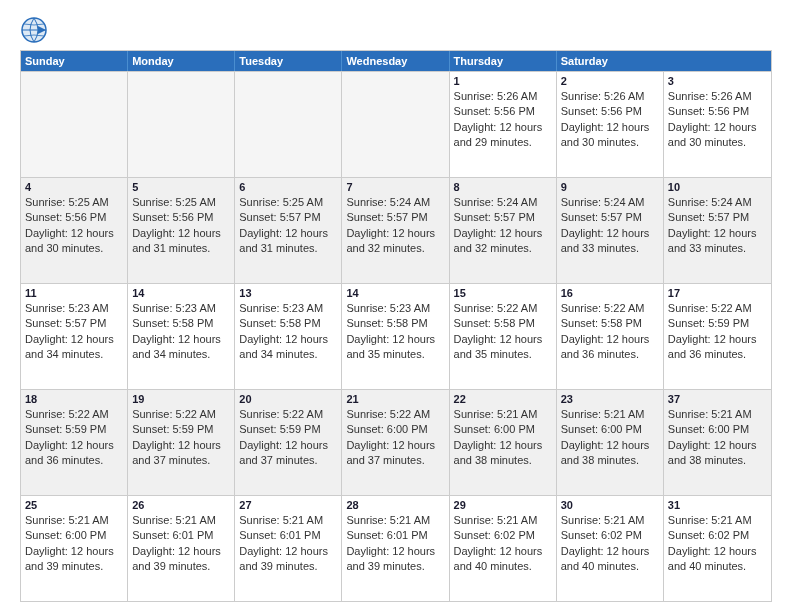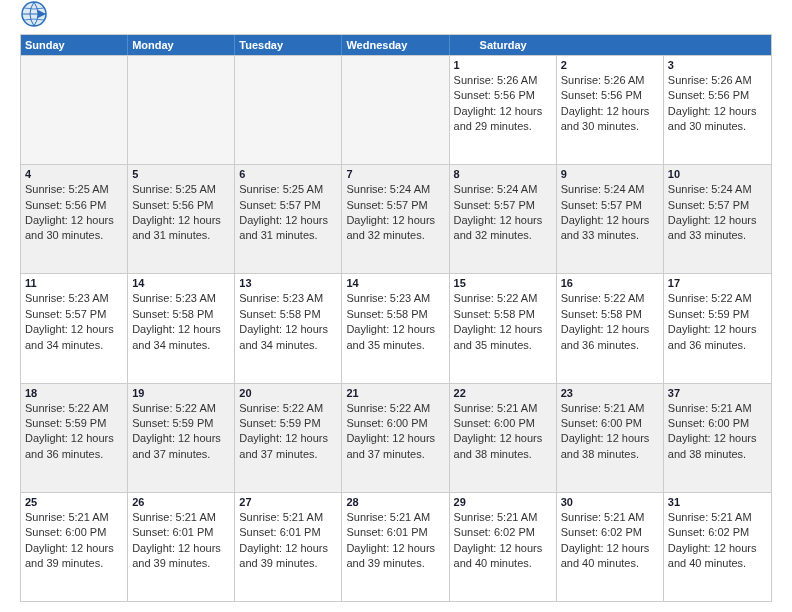--- a/index.html
+++ b/index.html
@@ -6,21 +6,21 @@
     body {
       font-family: Arial, sans-serif;
       background: #fff;
       width: 792px;
       height: 612px;
       overflow: hidden;
     }
     .page {
       width: 792px;
       height: 612px;
-      padding: 0 20px 10px 20px;
+      padding: 16px 20px 10px 20px;
       display: flex;
       flex-direction: column;
       border-radius: 28px;
     }
     .header {
       display: flex;
       align-items: flex-start;
       justify-content: space-between;
       margin-bottom: 6px;
     }
@@ -75,21 +75,20 @@
     .cal-header-cell {
       color: #fff;
       font-size: 11px;
       font-weight: bold;
       padding: 4px 4px;
       text-align: left;
       border-right: 1px solid #4a8ed0;
     }
     .cal-header-cell:last-child {
       border-right: none;
-      text-align: center;
     }
     .cal-body {
       display: flex;
       flex-direction: column;
       flex: 1;
     }
     .cal-week {
       display: grid;
       grid-template-columns: repeat(7, 1fr);
       flex: 1;
@@ -152,20 +151,21 @@
       <div class="subtitle"></div>
     </div>
   </div>
 
   <div class="calendar">
     <div class="cal-header-row">
     <div class="cal-header-cell">Sunday</div>
         <div class="cal-header-cell">Monday</div>
         <div class="cal-header-cell">Tuesday</div>
         <div class="cal-header-cell">Wednesday</div>
+        <div class="cal-header-cell">Thursday</div>
         <div class="cal-header-cell">Saturday</div>
       </div>
     <div class="cal-body">
     <div class="cal-week">
           <div class="cal-cell empty"></div>
           <div class="cal-cell empty"></div>
           <div class="cal-cell empty"></div>
           <div class="cal-cell empty"></div>
           <div class="cal-cell">
             <div class="day-num">1</div>

